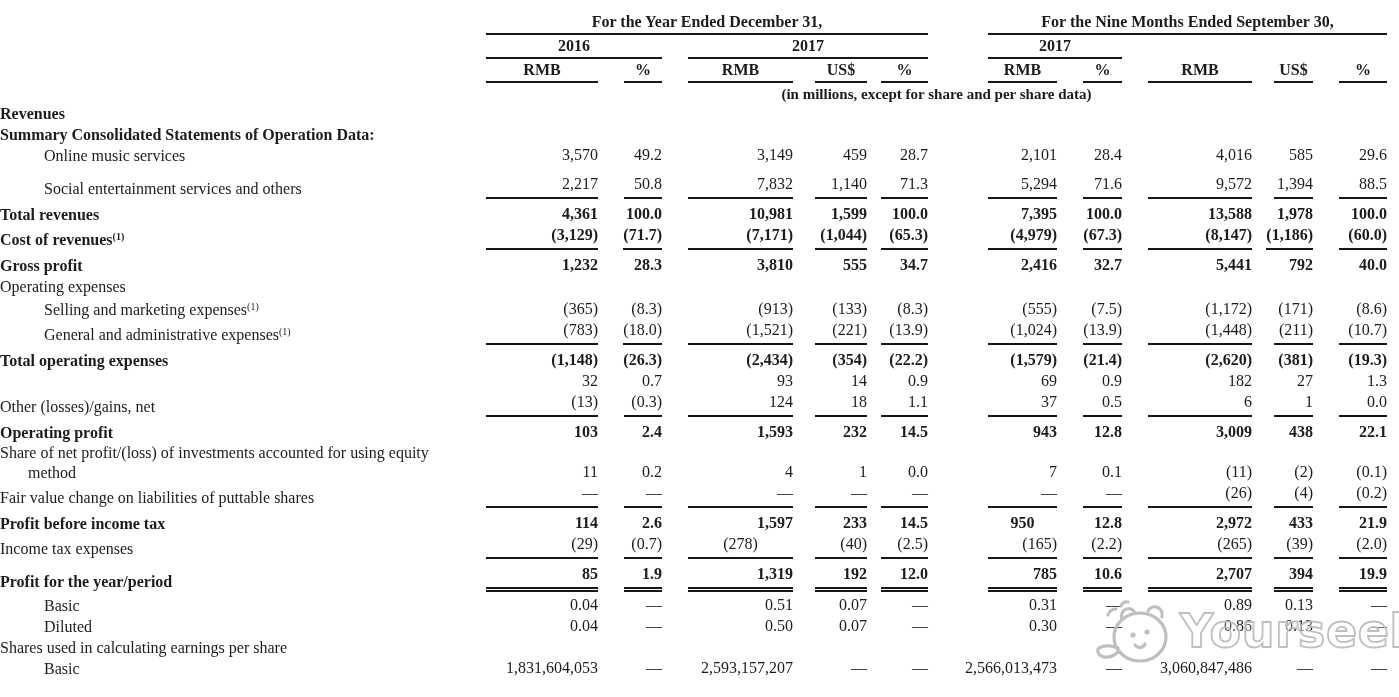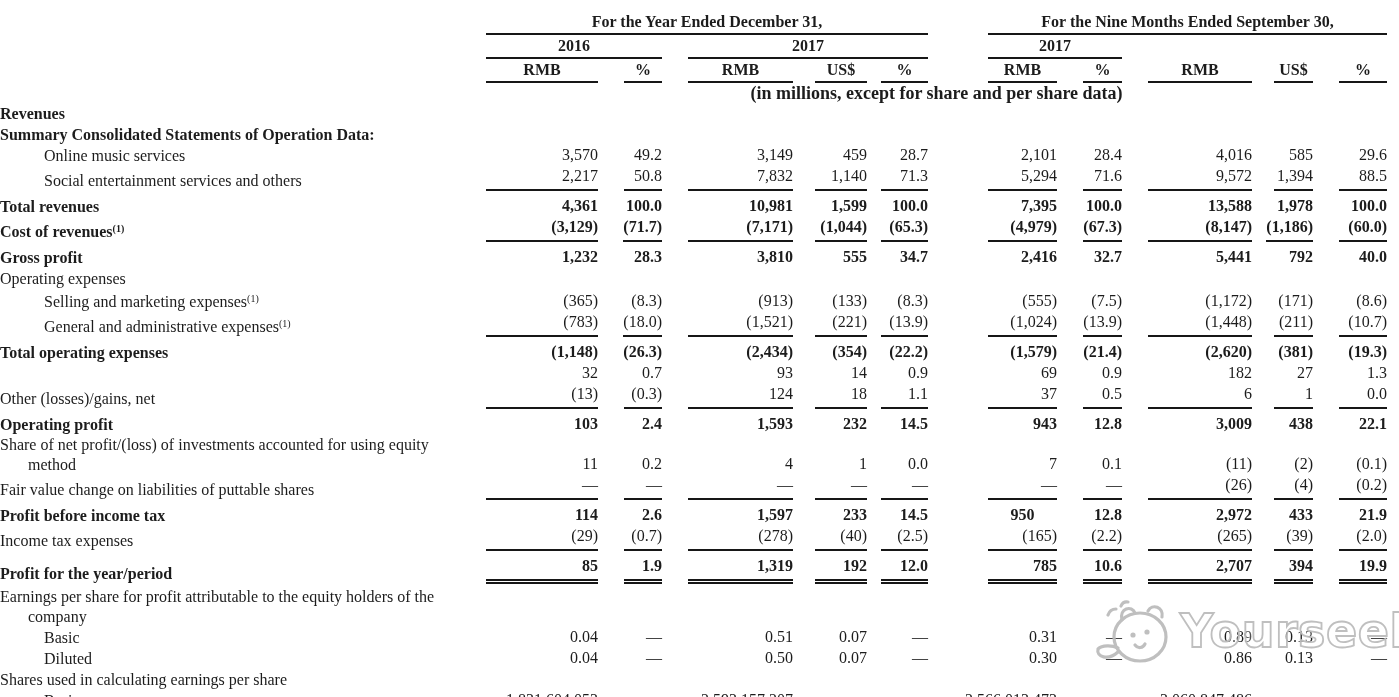--- a/index.html
+++ b/index.html
@@ -14,21 +14,21 @@
     grid-template-columns:486px 112px 26px 38px 26px 105px 22px 52px 14px 47px 60px 69px 26px 39px 26px 104px 22px 39px 26px 48px;
     align-items:end;
   }
   .hr1 { height:30px; } .hr2 { height:24px; } .hr3 { height:24px; } .noterow { height:20px; }
   .hgroup, .hyear, .hunit {
     font-weight:bold; font-size:16px; text-align:center; white-space:nowrap;
     border-bottom:2px solid #171717; padding-bottom:2px;
   }
   .hg1 { grid-column:2/11; } .hg2 { grid-column:12/21; }
   .y1 { grid-column:2/5; } .y2 { grid-column:6/11; } .y3 { grid-column:12/15; } .y4 { grid-column:16/21; }
-  .note { grid-column:2/21; text-align:center; font-weight:bold; font-size:18px; white-space:nowrap; }
+  .note { grid-column:2/21; text-align:center; font-weight:bold; font-size:15px; white-space:nowrap; }
   .body .trow { min-height:21px; }
   .cell.label { grid-column:1; font-size:16px; line-height:20px; white-space:nowrap; }
   .cell.label.ind1 { padding-left:44px; }
   .cell.label .l2 { padding-left:28px; }
   .cell.val {
     font-size:16px; line-height:20px; text-align:right; white-space:nowrap;
     justify-self:end; min-width:100%; width:max-content; box-sizing:border-box;
     padding-bottom:1px;
   }
   .trow.bold { font-weight:bold; }
@@ -99,21 +99,21 @@
           <div class="cell val" style="grid-column: 16;">4,016</div>
           <div class="cell val" style="grid-column: 18;">585</div>
           <div class="cell val" style="grid-column: 20;">29.6</div>
         </div>
         <div class="trow rule1">
           <div class="cell label ind1"><span>Social entertainment services and others</span></div>
           <div class="cell val" style="grid-column: 2;">2,217</div>
           <div class="cell val" style="grid-column: 4;">50.8</div>
           <div class="cell val" style="grid-column: 6;">7,832</div>
           <div class="cell val" style="grid-column: 8;">1,140</div>
-          <div class="cell val" style="grid-column: 10;">71.3</div>
+          <div class="cell val" style="grid-column: 10; margin-top: 8px;">71.3</div>
           <div class="cell val" style="grid-column: 12;">5,294</div>
           <div class="cell val" style="grid-column: 14;">71.6</div>
           <div class="cell val" style="grid-column: 16;">9,572</div>
           <div class="cell val" style="grid-column: 18;">1,394</div>
           <div class="cell val" style="grid-column: 20;">88.5</div>
         </div>
         <div class="trow bold">
           <div class="cell label"><span>Total revenues</span></div>
           <div class="cell val" style="grid-column: 2;">4,361</div>
           <div class="cell val" style="grid-column: 4;">100.0</div>
@@ -268,44 +268,41 @@
           <div class="cell val" style="grid-column: 12; text-align: center;">950</div>
           <div class="cell val" style="grid-column: 14;">12.8</div>
           <div class="cell val" style="grid-column: 16;">2,972</div>
           <div class="cell val" style="grid-column: 18;">433</div>
           <div class="cell val" style="grid-column: 20;">21.9</div>
         </div>
         <div class="trow rule1">
           <div class="cell label"><span>Income tax expenses</span></div>
           <div class="cell val" style="grid-column: 2;">(29)</div>
           <div class="cell val" style="grid-column: 4;">(0.7)</div>
-          <div class="cell val" style="grid-column: 6;">(278)</div>
+          <div class="cell val" style="grid-column: 6; text-align: center;">(278)</div>
           <div class="cell val" style="grid-column: 8;">(40)</div>
           <div class="cell val" style="grid-column: 10;">(2.5)</div>
           <div class="cell val" style="grid-column: 12;">(165)</div>
           <div class="cell val" style="grid-column: 14;">(2.2)</div>
           <div class="cell val" style="grid-column: 16;">(265)</div>
           <div class="cell val" style="grid-column: 18;">(39)</div>
           <div class="cell val" style="grid-column: 20;">(2.0)</div>
         </div>
         <div class="trow bold rule2">
           <div class="cell label"><span>Profit for the year/period</span></div>
           <div class="cell val" style="grid-column: 2;">85</div>
           <div class="cell val" style="grid-column: 4;">1.9</div>
           <div class="cell val" style="grid-column: 6;">1,319</div>
           <div class="cell val" style="grid-column: 8;">192</div>
           <div class="cell val" style="grid-column: 10;">12.0</div>
           <div class="cell val" style="grid-column: 12;">785</div>
           <div class="cell val" style="grid-column: 14;">10.6</div>
           <div class="cell val" style="grid-column: 16;">2,707</div>
           <div class="cell val" style="grid-column: 18;">394</div>
           <div class="cell val" style="grid-column: 20;">19.9</div>
-        </div>
-        <div class="trow">
-          <div class="cell label"><span>Earnings per share for profit attributable to the equity holders of the</span><div class="l2">company</div></div>
         </div>
         <div class="trow">
           <div class="cell label ind1"><span>Basic</span></div>
           <div class="cell val" style="grid-column: 2;">0.04</div>
           <div class="cell val" style="grid-column: 4;">—</div>
           <div class="cell val" style="grid-column: 6;">0.51</div>
           <div class="cell val" style="grid-column: 8;">0.07</div>
           <div class="cell val" style="grid-column: 10;">—</div>
           <div class="cell val" style="grid-column: 12;">0.31</div>
           <div class="cell val" style="grid-column: 14;">—</div>

